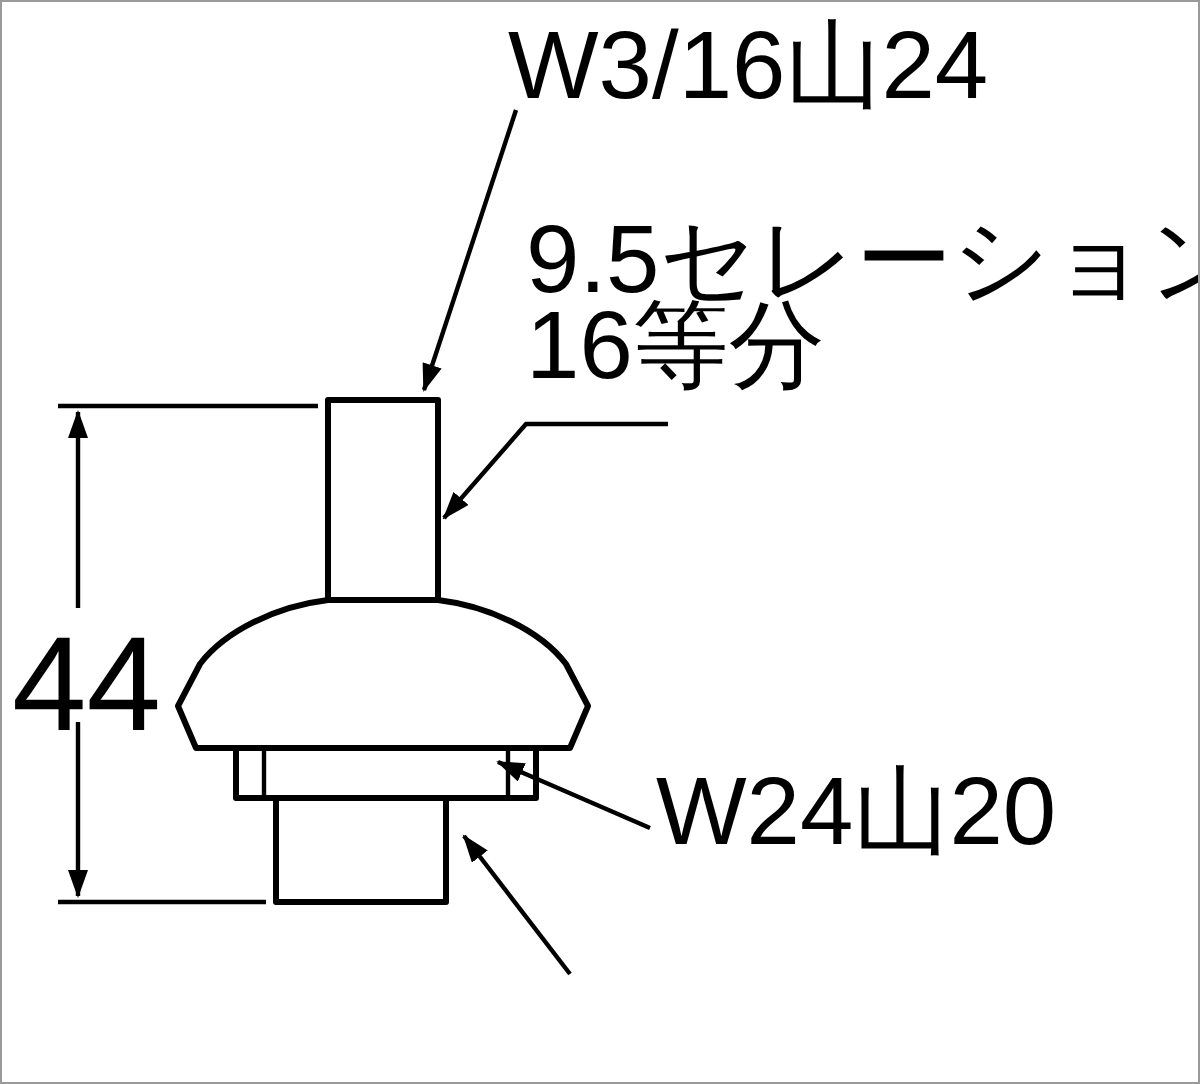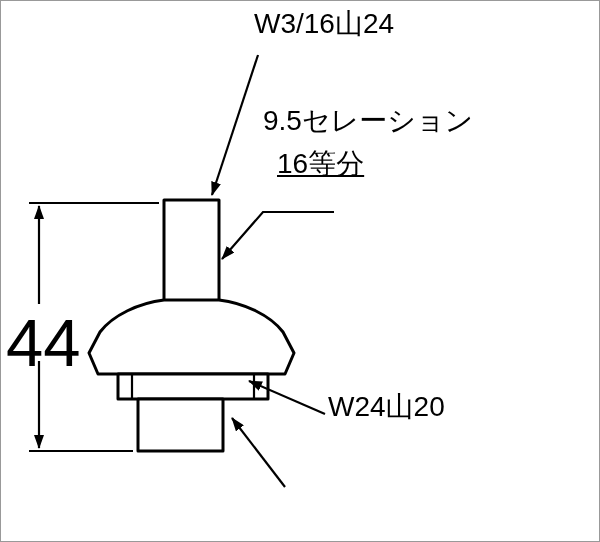--- a/index.html
+++ b/index.html
@@ -36,31 +36,31 @@
     stroke-linecap: butt;
   }
   .facet {
     fill: none;
     stroke: #000000;
     stroke-width: 2.2;
   }
   .lbl {
     position: absolute;
     color: #000000;
-    font-size: 28px;
+    font-size: 48px;
     line-height: 1.05;
     white-space: nowrap;
     letter-spacing: 0px;
     user-select: none;
   }
   .lbl-top-thread   { left: 253px; top: 8px; }
   .lbl-serration    { left: 262px; top: 105px; }
-  .lbl-divisions    { left: 276px; top: 148px; text-decoration: underline; }
+  .lbl-divisions    { left: 262px; top: 148px; }
   .lbl-height       { left: 5px;   top: 307px; font-size: 67px; }
-  .lbl-mid-thread   { left: 327px; top: 391px; }
+  .lbl-mid-thread   { left: 327px; top: 381px; }
   .lbl-bot-thread   { left: 285px; top: 463px; }
 </style>
 </head>
 <body>
 
 <div class="canvas">
 
   <svg class="art" viewBox="0 0 600 542" aria-hidden="true">
     <defs>
       <marker id="arr" viewBox="0 0 14 10" refX="13" refY="5" markerWidth="14" markerHeight="10" markerUnits="userSpaceOnUse" orient="auto">

